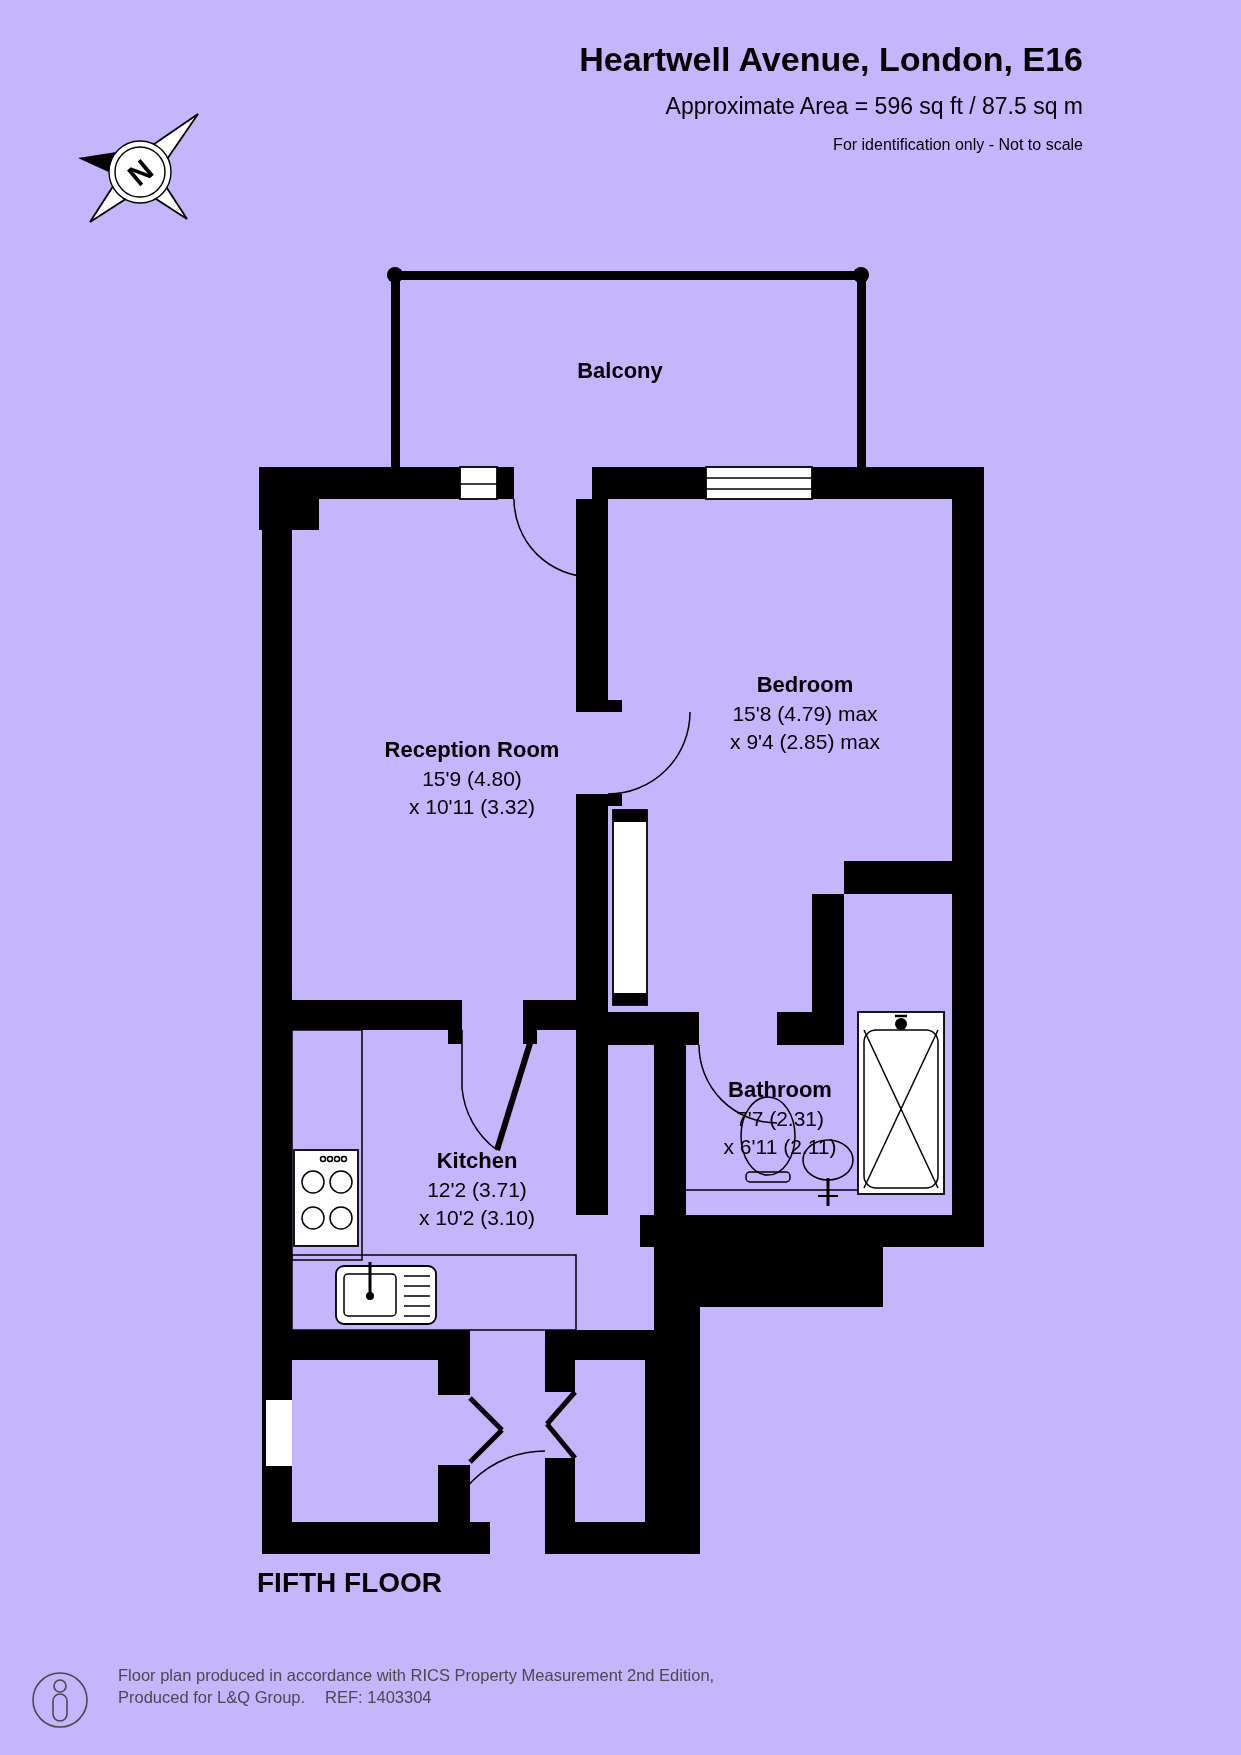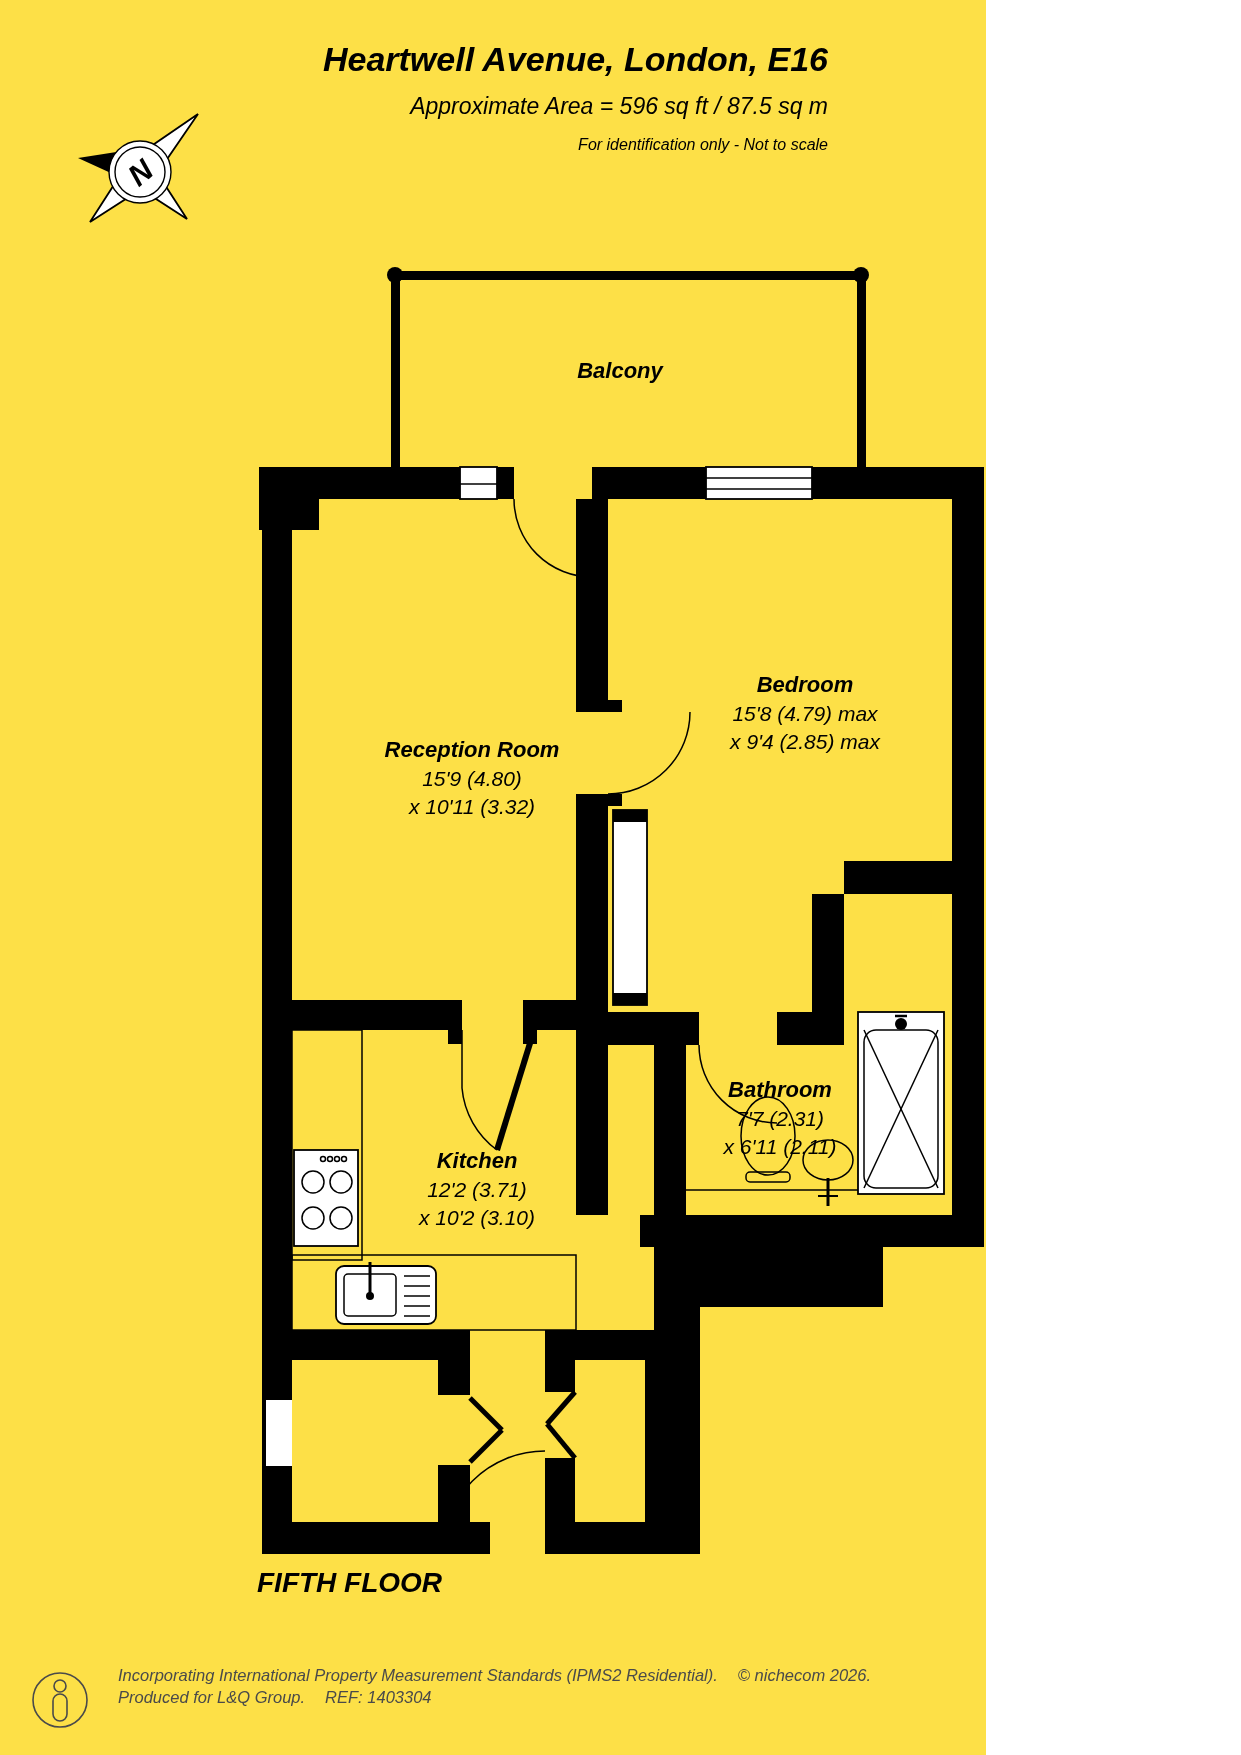--- a/index.html
+++ b/index.html
@@ -1,17 +1,17 @@
 <!DOCTYPE html>
 <html><head>
 <meta charset="utf-8">
 <style>
   html,body{margin:0;padding:0;background:#fff;}
-  .canvas{position:relative;width:986px;height:1755px;background:#fde047;overflow:hidden;
-          font-family:"Liberation Sans", sans-serif;color:#000;font-style:italic;}
+  .canvas{position:relative;width:1241px;height:1755px;background:#c4b5fd;overflow:hidden;
+          font-family:"Liberation Sans", sans-serif;color:#000;}
   .header{position:absolute;top:40px;right:158px;text-align:right;}
   .header .title{font-size:34px;font-weight:bold;line-height:1.15;}
   .header .area{font-size:23px;margin-top:14px;}
   .header .disclaimer{font-size:16px;margin-top:16px;}
   svg.plan{position:absolute;left:0;top:0;}
   svg text{font-family:"Liberation Sans", sans-serif;fill:#000;}
   .room-name{font-size:22px;font-weight:bold;text-anchor:middle;}
   .room-dim{font-size:21px;text-anchor:middle;}
   .floor-label{font-size:28px;font-weight:bold;}
   .compass-n{font-size:30px;font-weight:bold;text-anchor:middle;}
@@ -205,22 +205,20 @@
     <text class="floor-label" x="257" y="1592">FIFTH FLOOR</text>
   </svg>
 
   <div class="footer">
     <svg width="70" height="70" viewBox="0 0 70 70" style="position:absolute;left:0;top:0;">
       <circle cx="30" cy="38" r="27" fill="none" stroke="#4a4a4a" stroke-width="1.6"></circle>
       <circle cx="30" cy="24" r="6" fill="none" stroke="#4a4a4a" stroke-width="1.6"></circle>
       <rect x="23" y="32" width="14" height="27" rx="7" fill="none" stroke="#4a4a4a" stroke-width="1.6"></rect>
     </svg>
     <div class="txt">
-      <div>
-        <span>Incorporating International Property Measurement Standards (IPMS2 Residential).</span><span class="gap"></span><span>© nichecom 2026.</span>
-      </div>
+      <div>Floor plan produced in accordance with RICS Property Measurement 2nd Edition,</div>
       <div>
         <span>Produced for L&amp;Q Group.</span><span class="gap"></span><span>REF: 1403304</span>
       </div>
     </div>
   </div>
 
 </div>
 
 </body></html>

